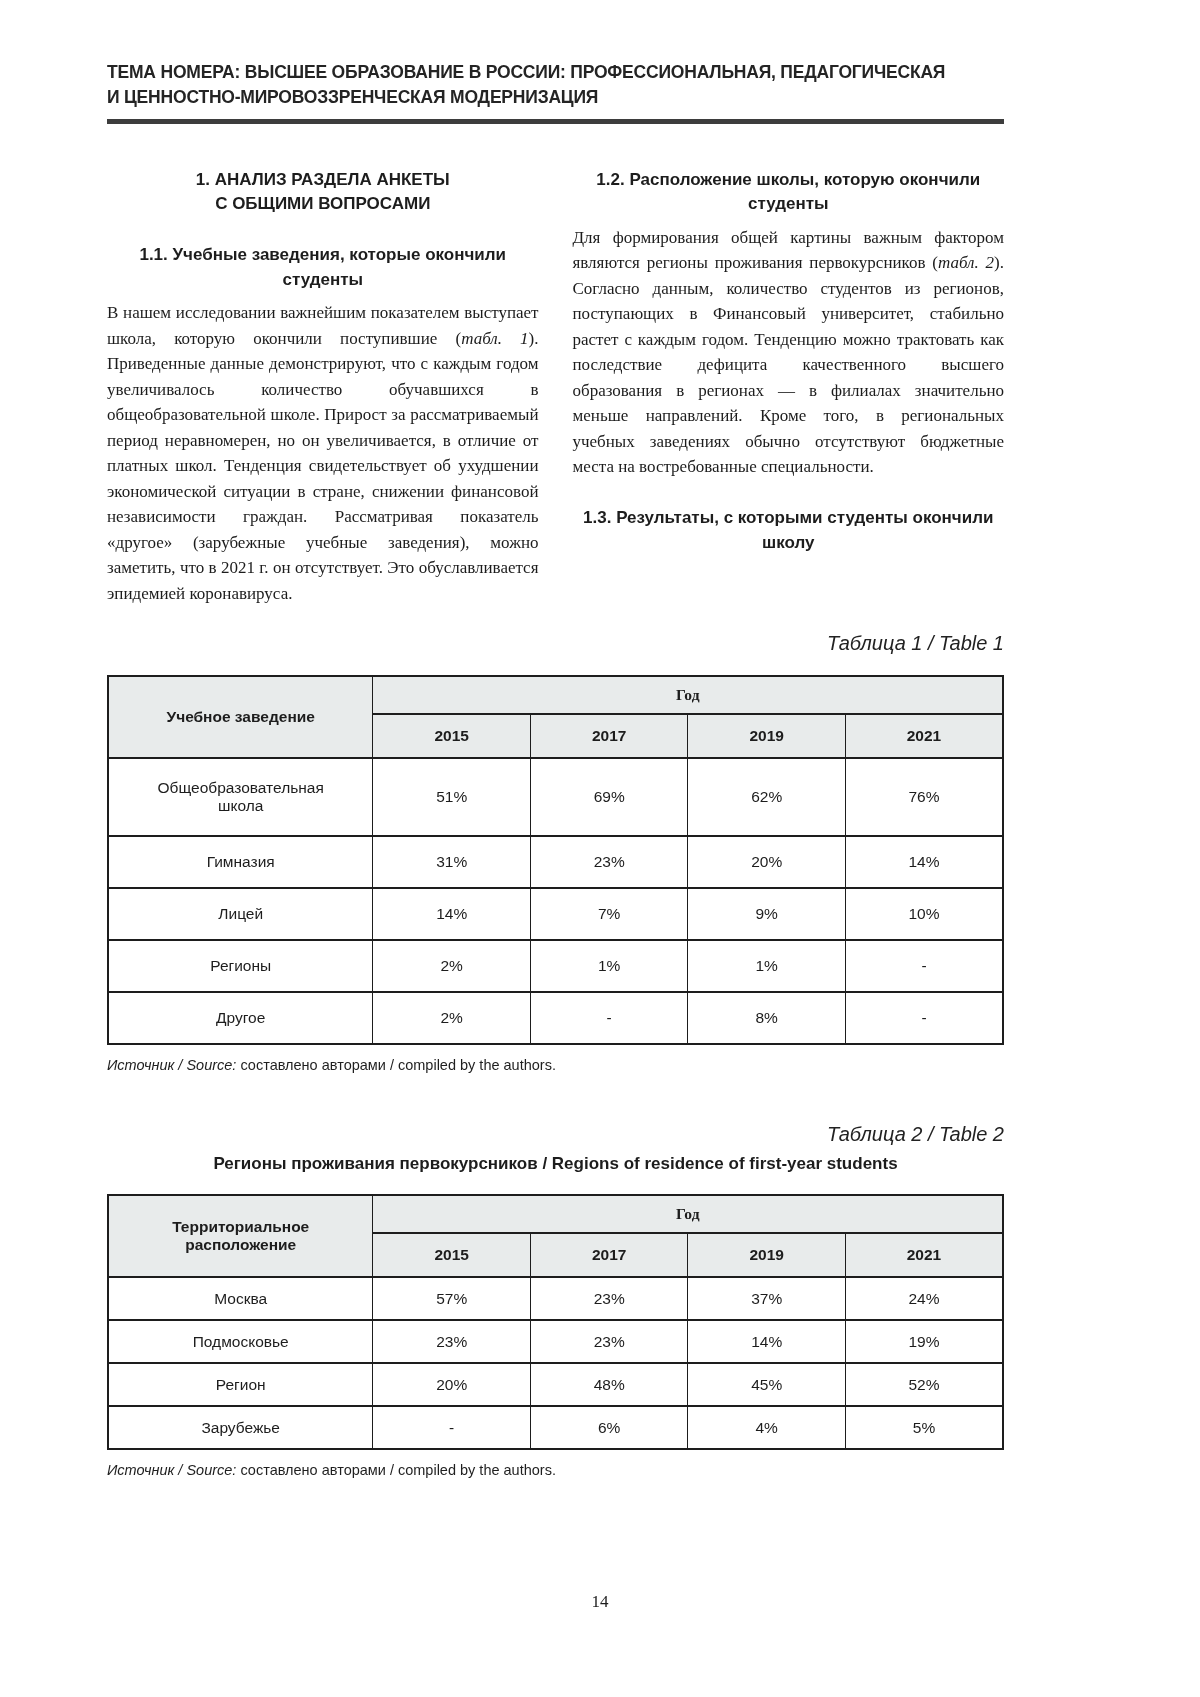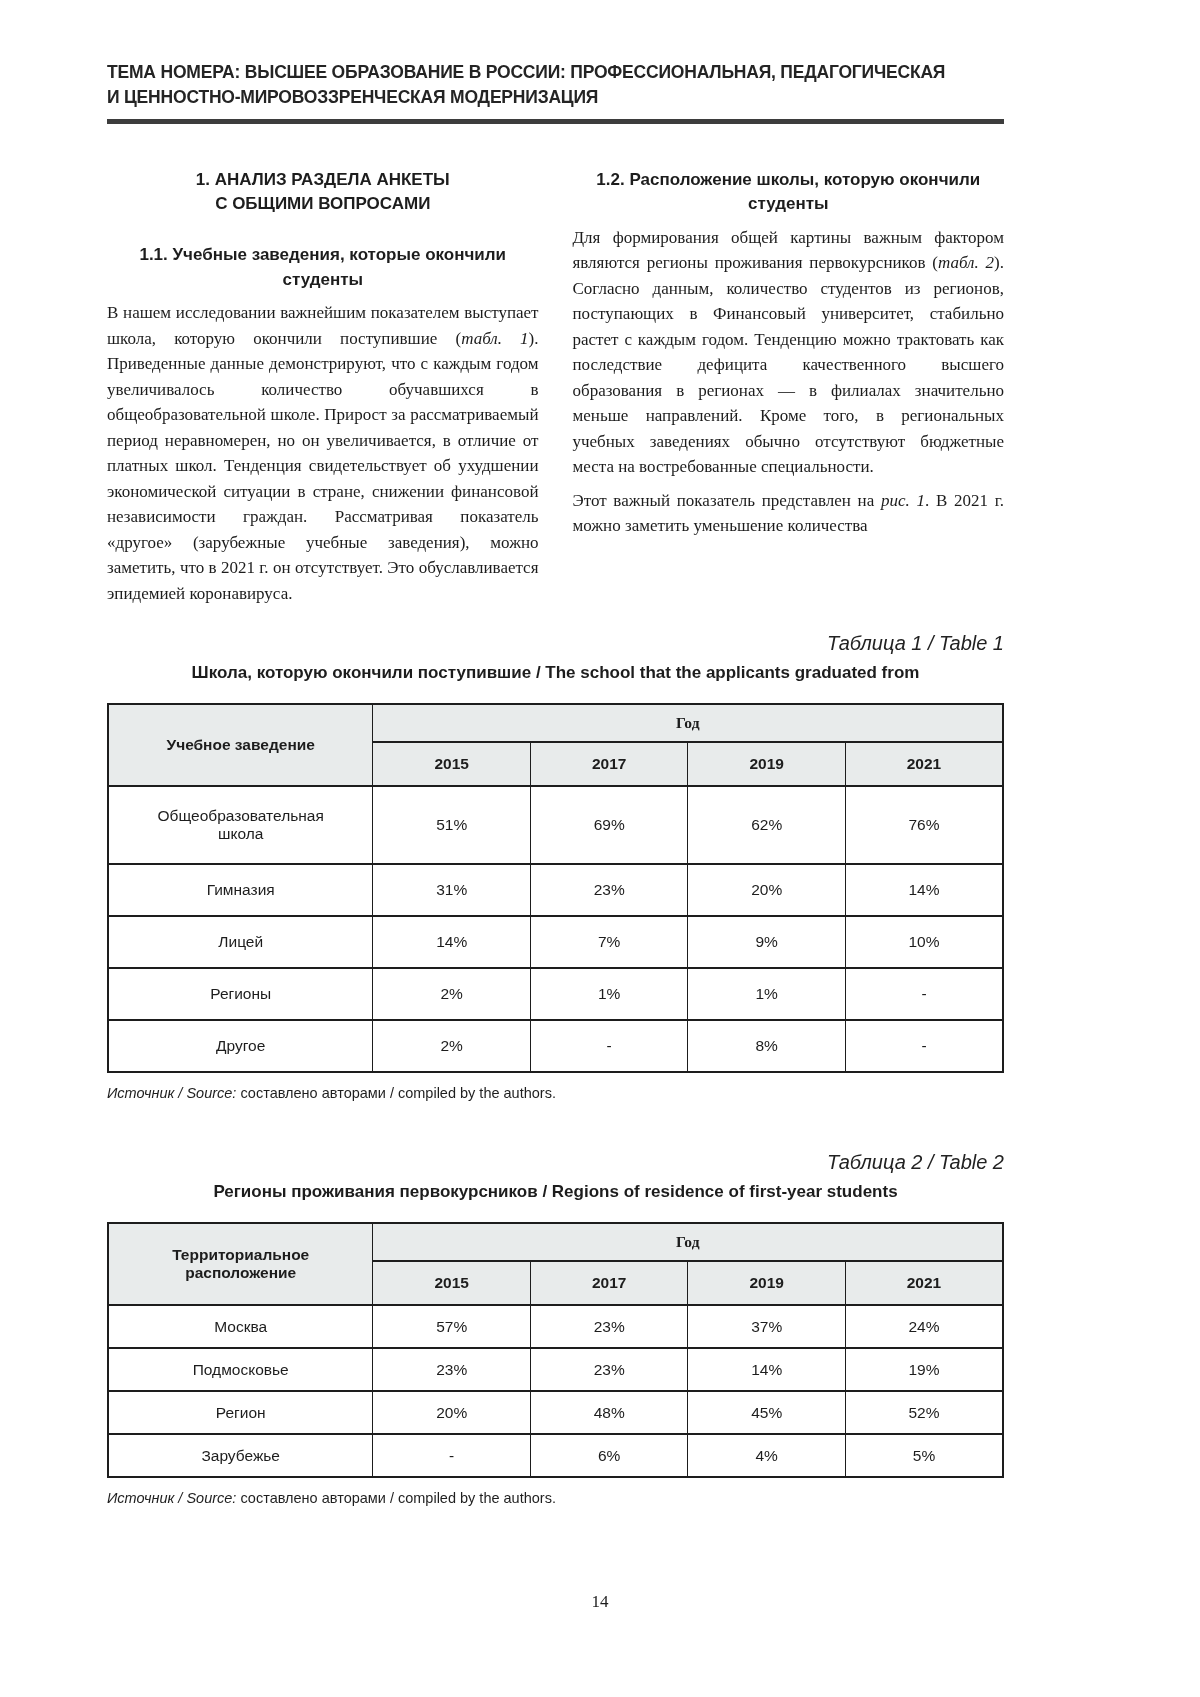--- a/index.html
+++ b/index.html
@@ -138,26 +138,26 @@
       <div class="sec-title gap-after">1. АНАЛИЗ РАЗДЕЛА АНКЕТЫ
 С ОБЩИМИ ВОПРОСАМИ</div>
       <div class="sec-title">1.1. Учебные заведения, которые окончили
 студенты</div>
       <div class="body-text"><span>В нашем исследовании важнейшим показателем выступает школа, которую окончили поступившие (</span><span style="font-style: italic;">табл. 1</span><span>). Приведенные данные демонстрируют, что с каждым годом увеличивалось количество обучавшихся в общеобразовательной школе. Прирост за рассматриваемый период неравномерен, но он увеличивается, в отличие от платных школ. Тенденция свидетельствует об ухудшении экономической ситуации в стране, снижении финансовой независимости граждан. Рассматривая показатель «другое» (зарубежные учебные заведения), можно заметить, что в 2021 г. он отсутствует. Это обуславливается эпидемией коронавируса.</span></div>
     </div>
     <div class="col">
       <div class="sec-title">1.2. Расположение школы, которую окончили
 студенты</div>
       <div class="body-text"><span>Для формирования общей картины важным фактором являются регионы проживания первокурсников (</span><span style="font-style: italic;">табл. 2</span><span>). Согласно данным, количество студентов из регионов, поступающих в Финансовый университет, стабильно растет с каждым годом. Тенденцию можно трактовать как последствие дефицита качественного высшего образования в регионах — в филиалах значительно меньше направлений. Кроме того, в региональных учебных заведениях обычно отсутствуют бюджетные места на востребованные специальности.</span></div>
-      <div class="body-text"><span>Этот важный показатель представлен на </span><span style="font-style: italic;">рис. 1</span><span>. В 2021 г. можно заметить уменьшение количества</span></div>
+      <div class="sec-title gap-before">1.3. Результаты, с которыми студенты окончили
+школу</div>
     </div>
   </div>
 
   <div class="tbl-caption first">Таблица 1 / Table 1</div>
-  <div class="tbl-title">Школа, которую окончили поступившие / The school that the applicants graduated from</div>
 
   <table class="data-table" id="table1">
     <colgroup>
       <col class="col-label">
         <col class="col-year">
         <col class="col-year">
         <col class="col-year">
         <col class="col-year">
     </colgroup>
     <thead>

